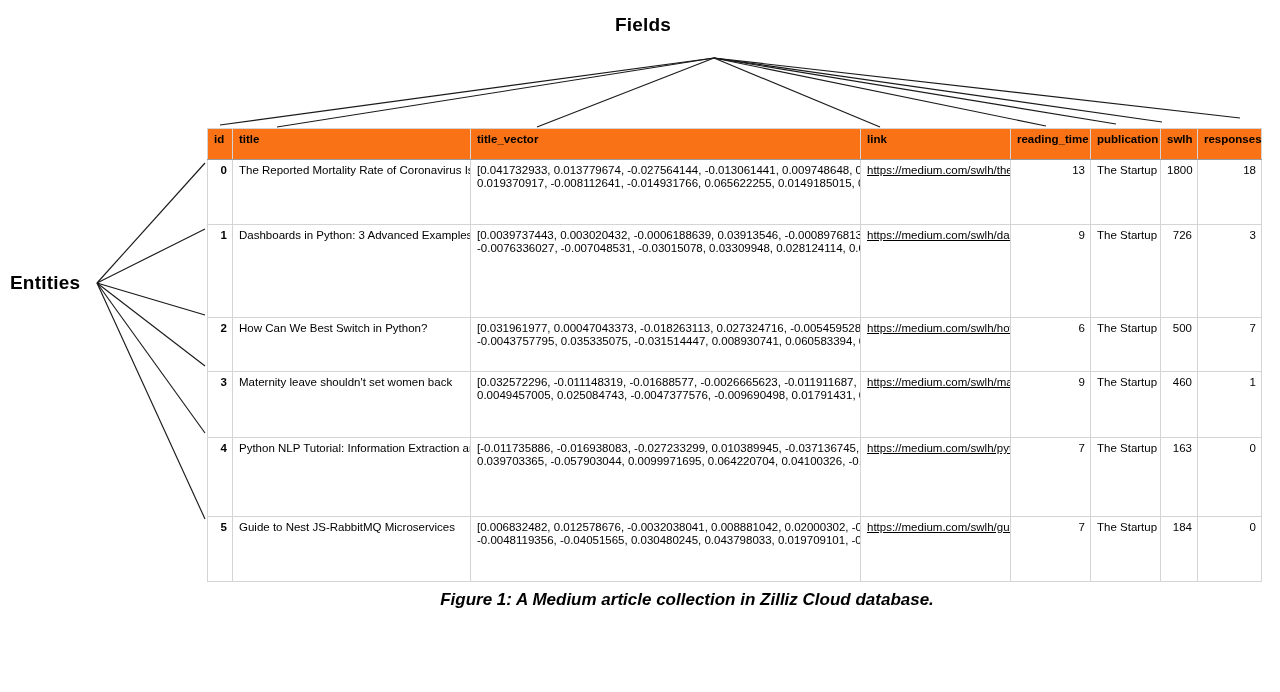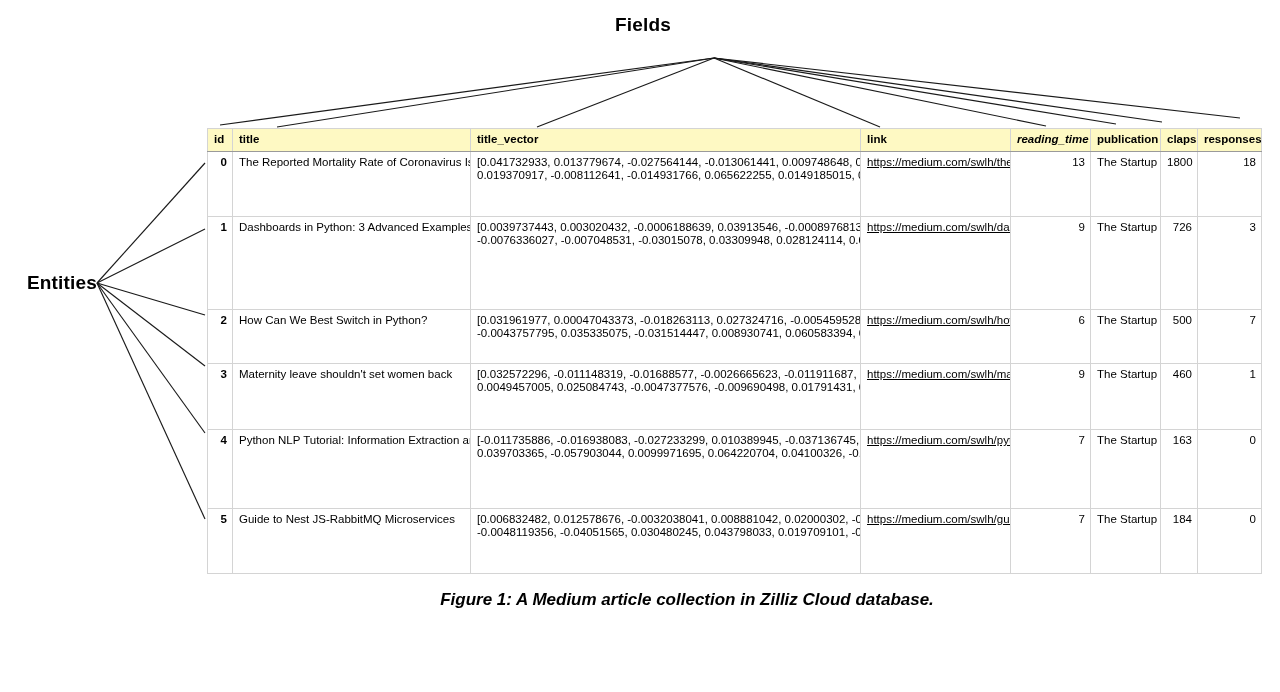--- a/index.html
+++ b/index.html
@@ -43,24 +43,24 @@
     letter-spacing: 0.2px;
     white-space: nowrap;
   }
   #fields-label {
     left: 3px;
     top: 14px;
     width: 1280px;
     text-align: center;
   }
   #entities-label {
-    left: 22px;
+    left: 10px;
     top: 272px;
     width: 80px;
-    text-align: center;
+    text-align: left;
   }
 
   
   #collection-table-wrap {
     position: absolute;
     left: 207px;
     top: 128px;
     width: 1054px;
   }
   table.collection {
@@ -79,26 +79,25 @@
     white-space: nowrap;
     text-overflow: clip;
   }
   table.collection thead th {
     border-bottom: 1px solid #9a9a9a;
     font-weight: bold;
     text-align: left;
     height: 16px;
     vertical-align: middle;
     padding-top: 3px;
-    padding-bottom: 3px;
-    background: #fef9c3;
+    padding-bottom: 11px;
+    background: #f97316;
   }
   table.collection thead th.num {
     text-align: left;
-    font-style: italic;
   }
 
   
   col.c-id          { width: 25px; }
   col.c-title       { width: 238px; }
   col.c-vector      { width: 390px; }
   col.c-link        { width: 150px; }
   col.c-reading     { width: 80px; }
   col.c-publication { width: 70px; }
   col.c-claps       { width: 37px; }
@@ -200,21 +199,21 @@
           <col class="c-responses">
       </colgroup>
       <thead>
         <tr>
           <th>id</th>
           <th>title</th>
           <th>title_vector</th>
           <th>link</th>
           <th class="num">reading_time</th>
           <th>publication</th>
-          <th>claps</th>
+          <th>swlh</th>
           <th>responses</th>
         </tr>
       </thead>
       <tbody>
           <tr class="r0">
             <td class="cell-id">0</td>
             <td class="cell-title">The Reported Mortality Rate of Coronavirus Is Not Important</td>
             <td class="cell-vector">
               <span class="vline">[0.041732933, 0.013779674, -0.027564144, -0.013061441, 0.009748648, 0.00</span>
               <span class="vline">0.019370917, -0.008112641, -0.014931766, 0.065622255, 0.0149185015, 0.0</span>

